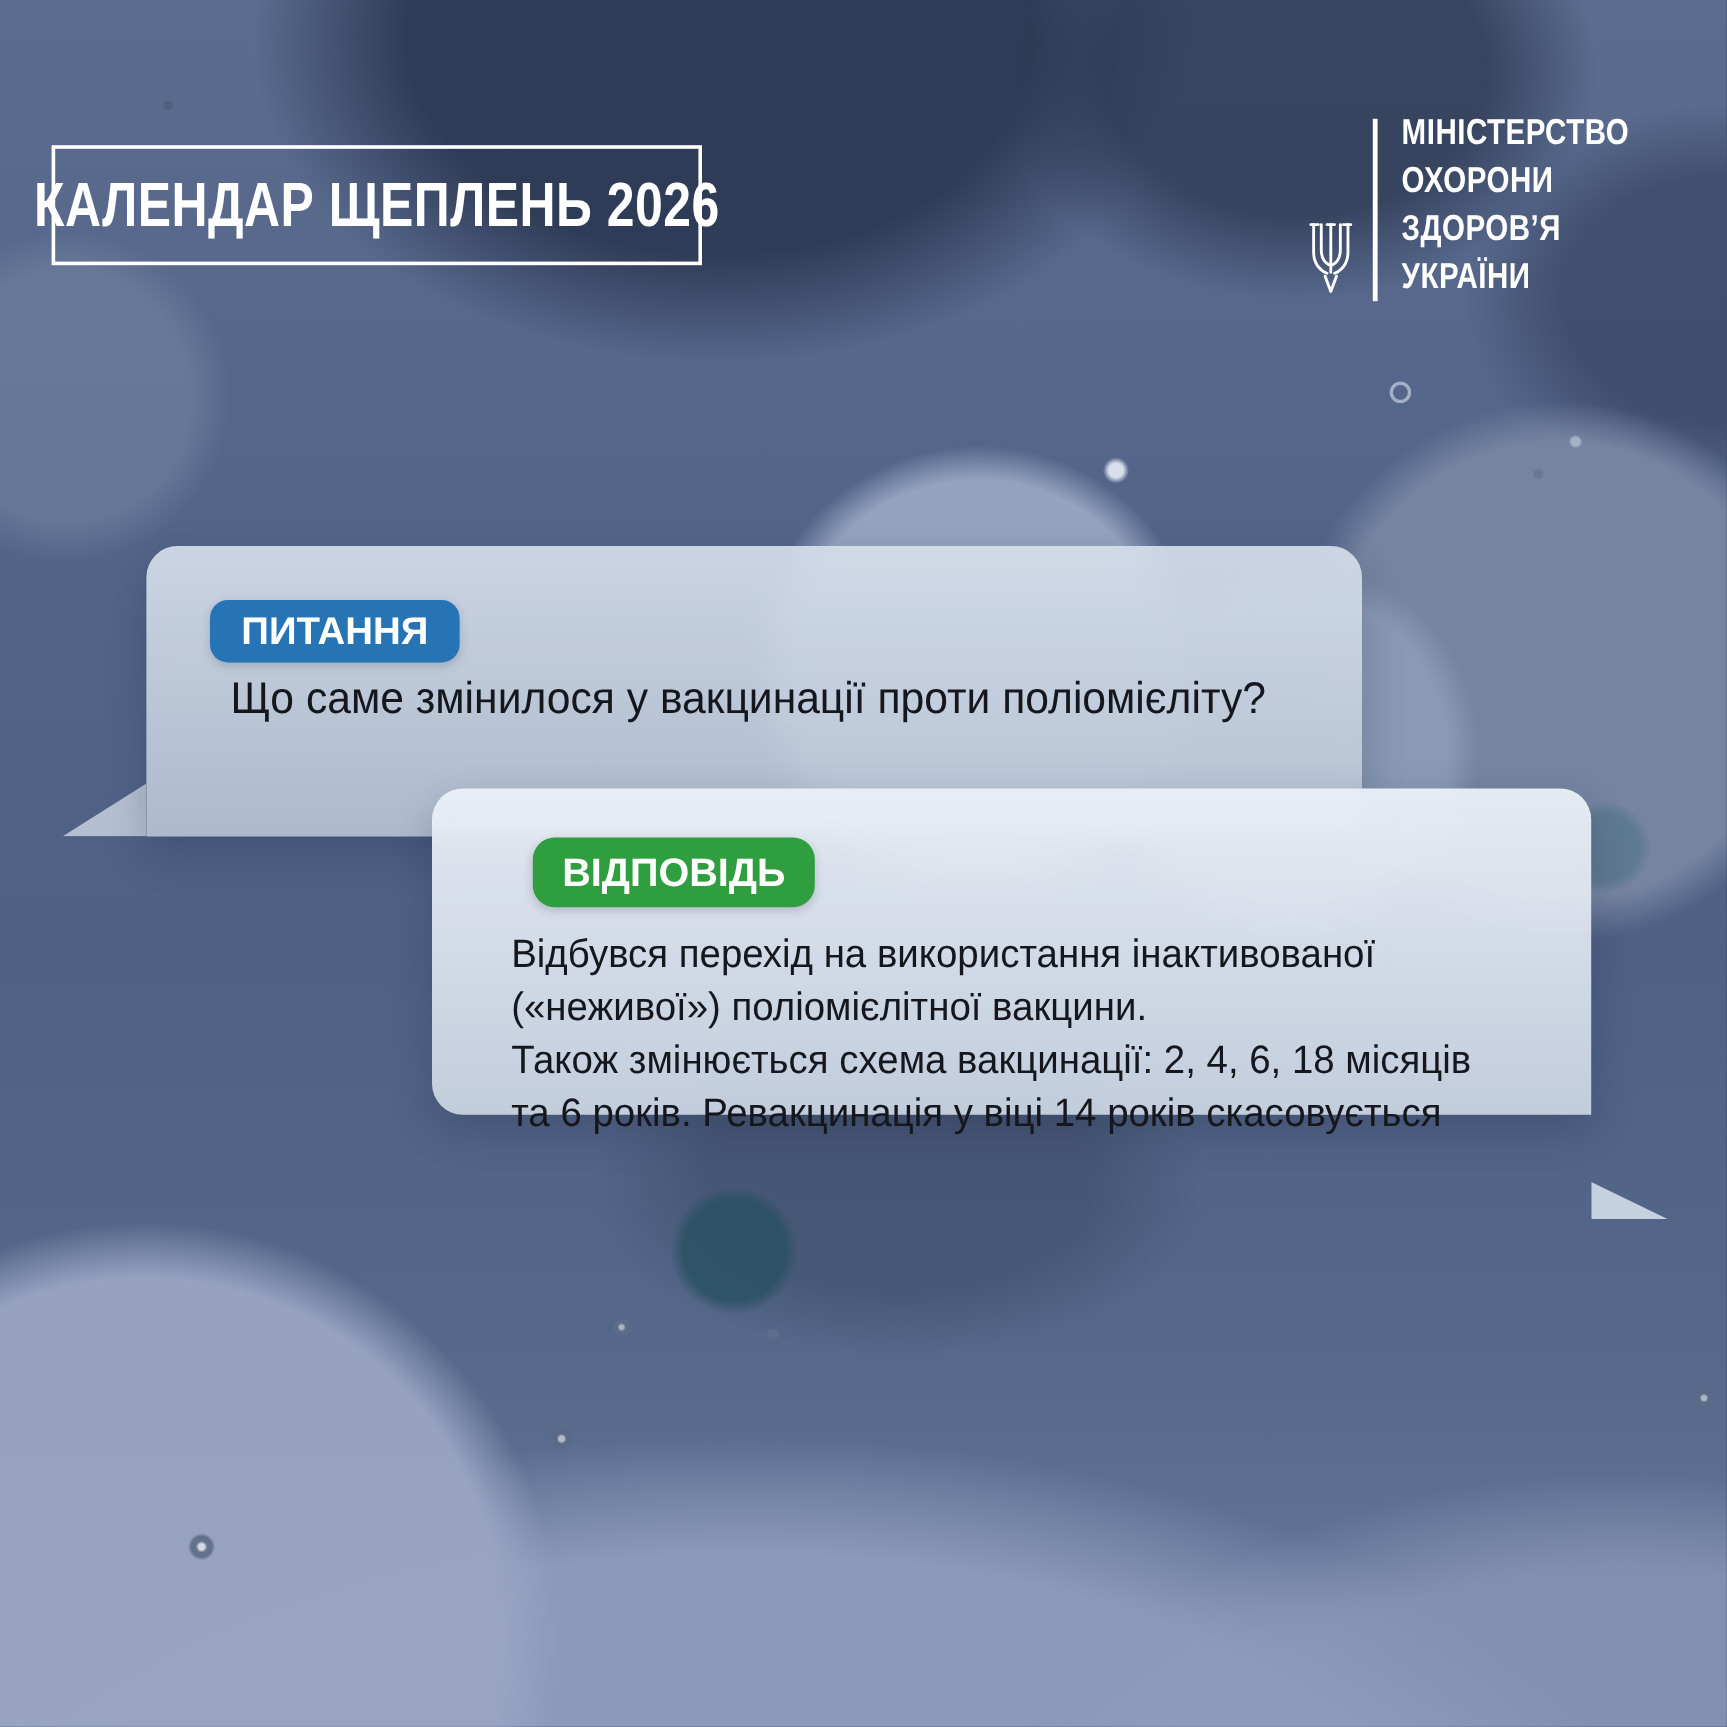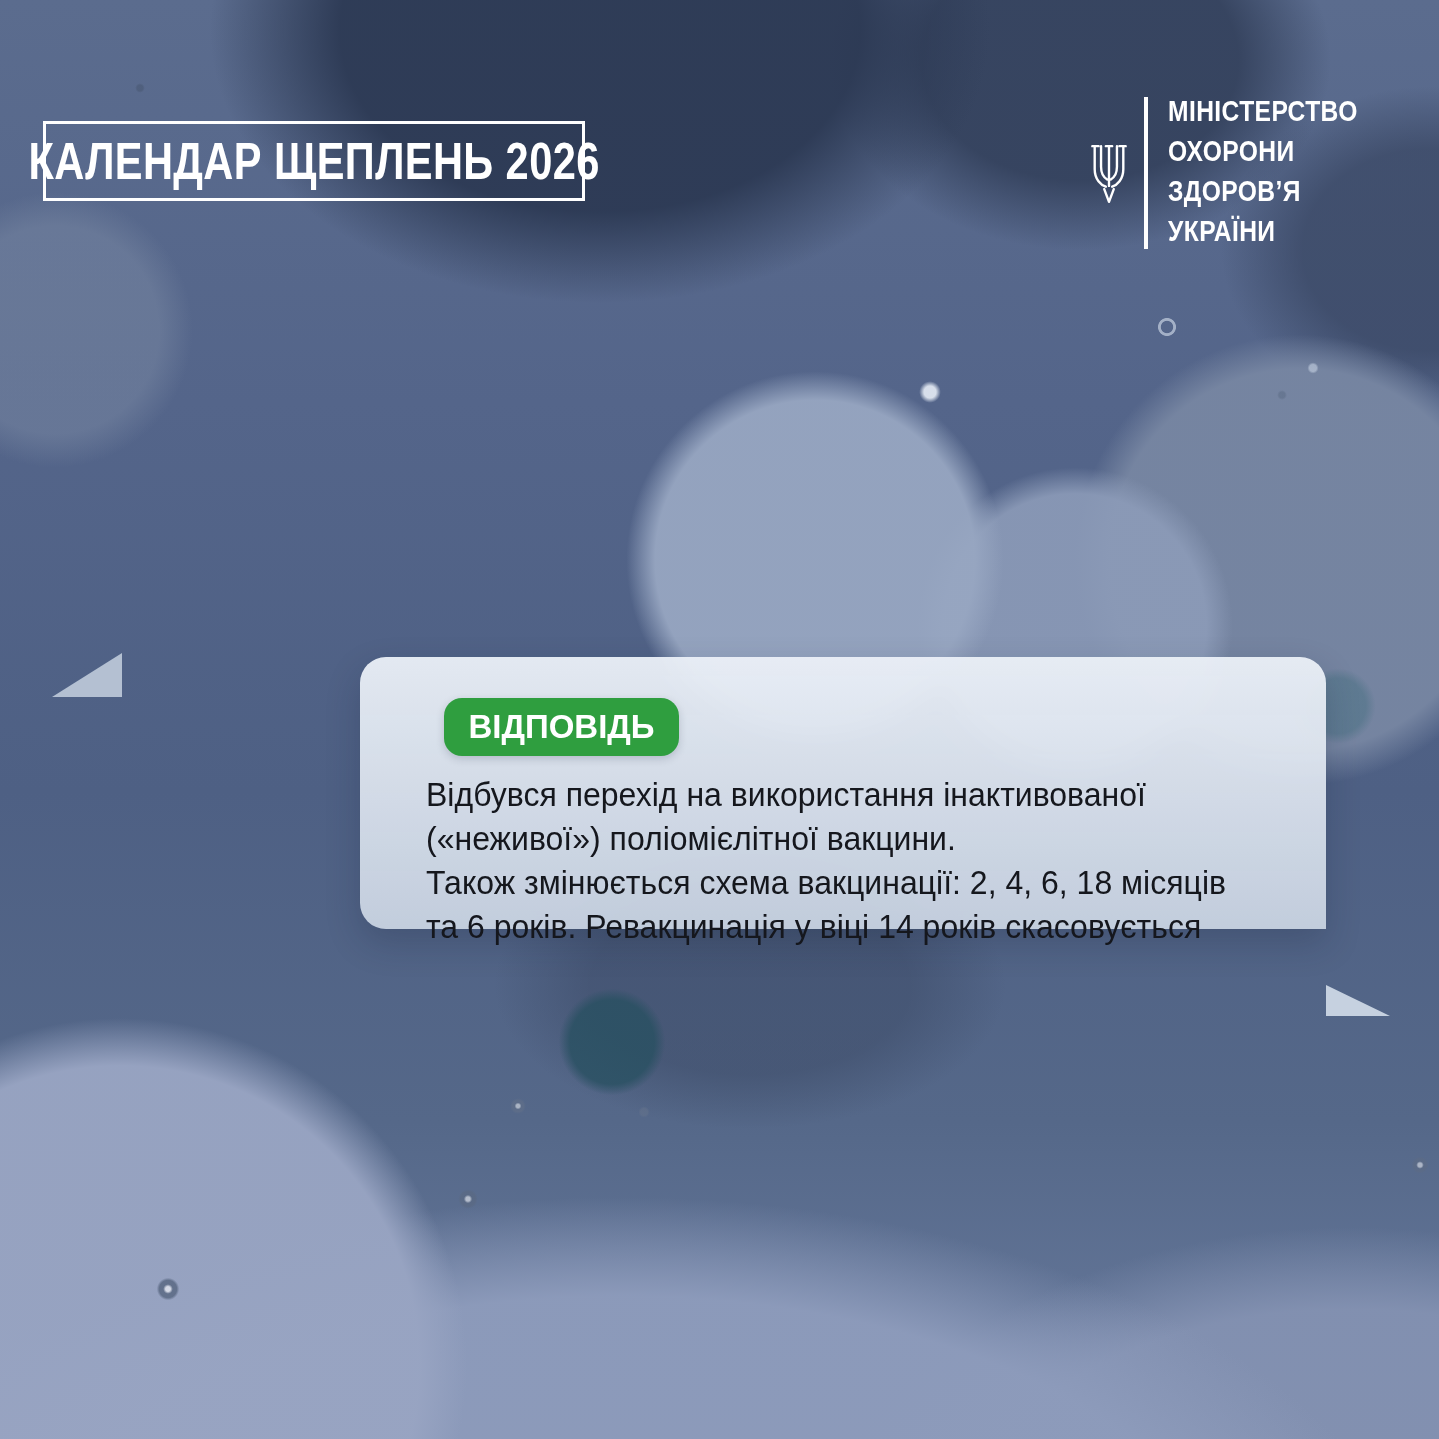--- a/index.html
+++ b/index.html
@@ -40,30 +40,30 @@
       
       radial-gradient(circle 365px at 120px 1365px, rgba(152,164,194,.97) 0 82%, rgba(152,164,194,0) 95%),
       radial-gradient(ellipse 920px 520px at 620px 1660px, rgba(141,155,187,.97) 0 70%, rgba(141,155,187,0) 89%),
       radial-gradient(ellipse 620px 430px at 1350px 1610px, rgba(131,145,177,.96) 0 70%, rgba(131,145,177,0) 89%),
       
       linear-gradient(180deg, #5b6c8e 0%, #54658a 28%, #4e6084 55%, #556889 78%, #697b9e 100%);
   }
   
   .title-box{
     position:absolute;z-index:5;
-    left:43px;top:121px;width:542px;height:80px;
+    left:43px;top:121px;width:542px;height:100px;
     border:3px solid #ffffff;box-sizing:border-box;
     display:flex;align-items:center;justify-content:center;
   }
   .title-box span{
     color:#fff;font-size:52px;font-weight:700;white-space:nowrap;
     letter-spacing:.5px;transform:scaleX(.8);
   }
   
-  .logo{position:absolute;z-index:5;left:1088px;top:92px;display:flex;align-items:center;}
+  .logo{position:absolute;z-index:5;left:1088px;top:92px;display:flex;align-items:flex-end;}
   .logo .trident{margin-top:8px;}
   .logo .divider{width:4px;height:152px;background:#fff;margin:2px 20px 0 14px;}
   .logo .name{color:#fff;font-weight:700;font-size:30px;line-height:40px;
     letter-spacing:.5px;transform:scaleX(.82);transform-origin:left top;margin-top:-1px;}
   .logo .name div{white-space:nowrap;}
   
   .card{
     position:absolute;box-sizing:border-box;
     -webkit-backdrop-filter:blur(9px);backdrop-filter:blur(9px);
     box-shadow:0 14px 34px rgba(22,32,54,.22);
@@ -135,20 +135,24 @@
     <span class="divider"></span>
     <div class="name">
       <div>МІНІСТЕРСТВО</div>
       <div>ОХОРОНИ</div>
       <div>ЗДОРОВ’Я</div>
       <div>УКРАЇНИ</div>
     </div>
   </div>
 
   <div class="q-tail"></div>
+  <div class="card q-card">
+    <div class="badge q-badge">ПИТАННЯ</div>
+    <div class="q-text">Що саме змінилося у вакцинації проти поліомієліту?</div>
+  </div>
 
   <div class="a-tail"></div>
   <div class="card a-card">
     <div class="badge a-badge">ВІДПОВІДЬ</div>
     <div class="a-text">
       <div>Відбувся перехід на використання інактивованої</div>
       <div>(«неживої») поліомієлітної вакцини.</div>
       <div>Також змінюється схема вакцинації: 2, 4, 6, 18 місяців</div>
       <div>та 6 років. Ревакцинація у віці 14 років скасовується</div>
     </div>

